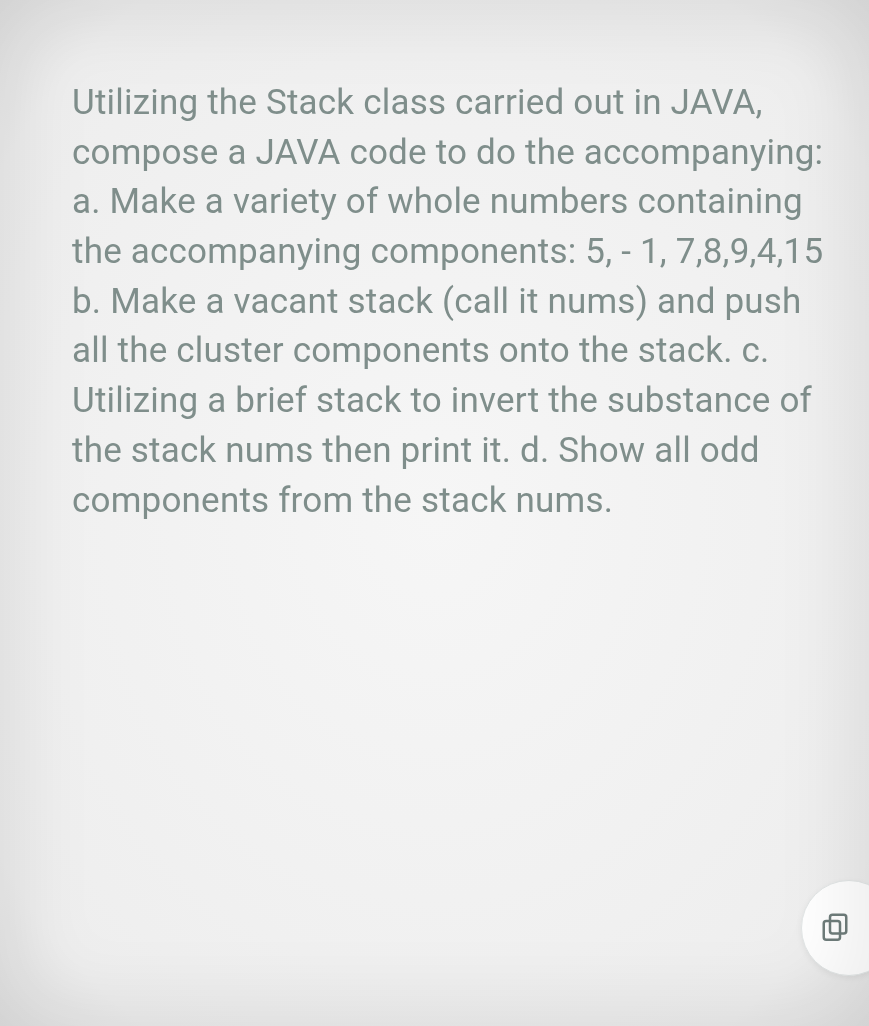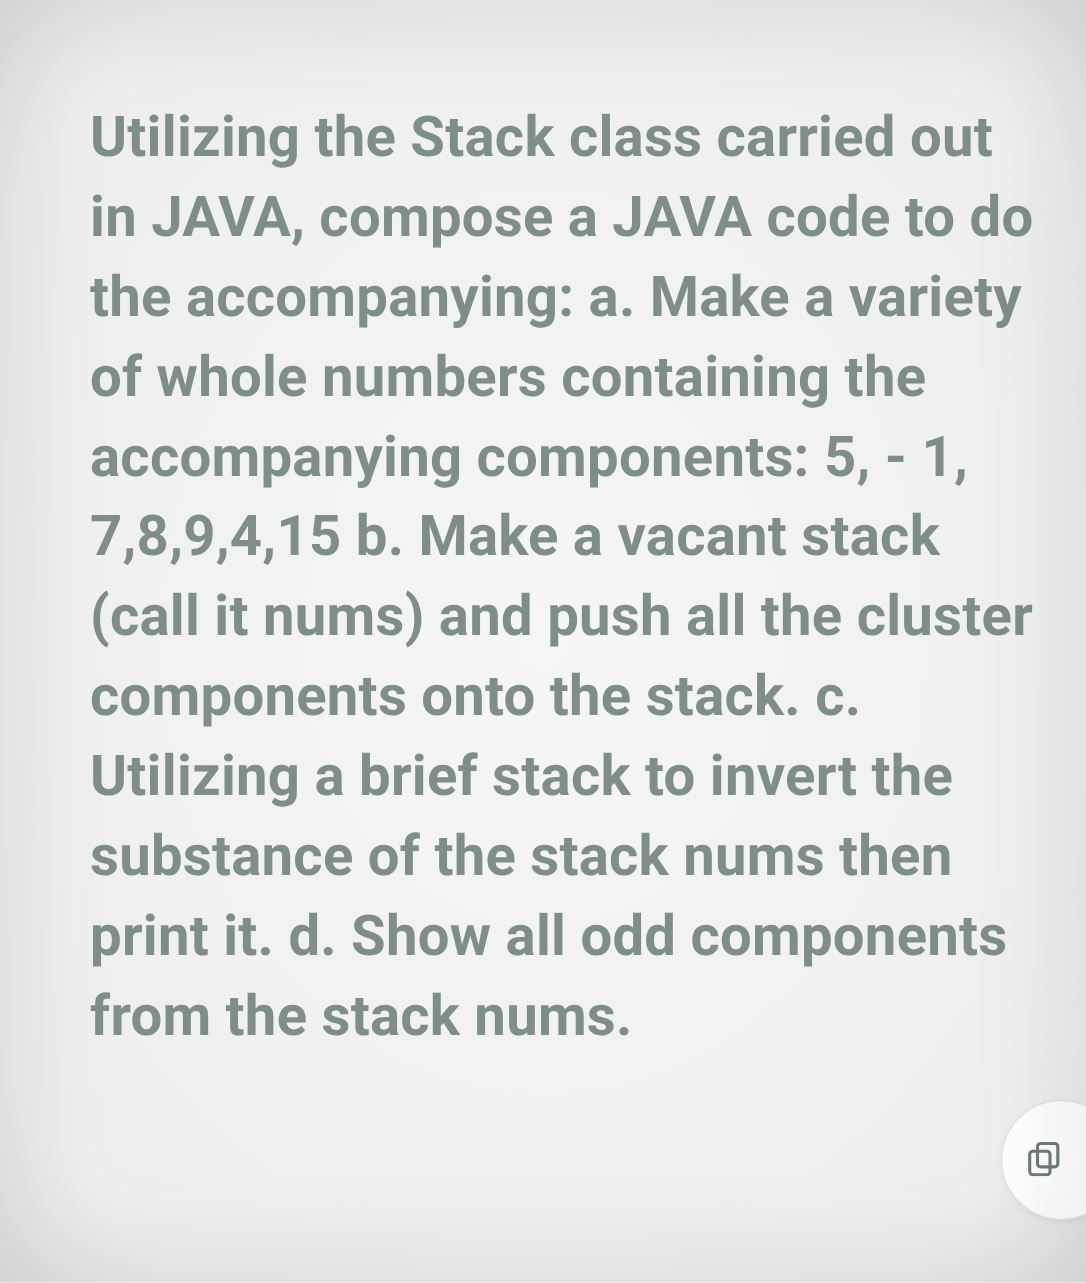--- a/index.html
+++ b/index.html
@@ -24,24 +24,24 @@
     pointer-events: none;
     box-shadow: inset 0 0 80px 20px rgba(0,0,0,0.08);
   }
   .content {
     position: absolute;
     top: 78px;
     left: 72px;
     right: 28px;
   }
   .question-text {
-    font-size: 45px;
+    font-size: 35px;
     line-height: 1.42;
     color: #7f8e8b;
-    font-weight: 700;
+    font-weight: 400;
     letter-spacing: 0.2px;
   }
   .fab {
     position: absolute;
     right: -28px;
     bottom: 50px;
     width: 96px;
     height: 96px;
     border-radius: 50%;
     background: #ffffff;

